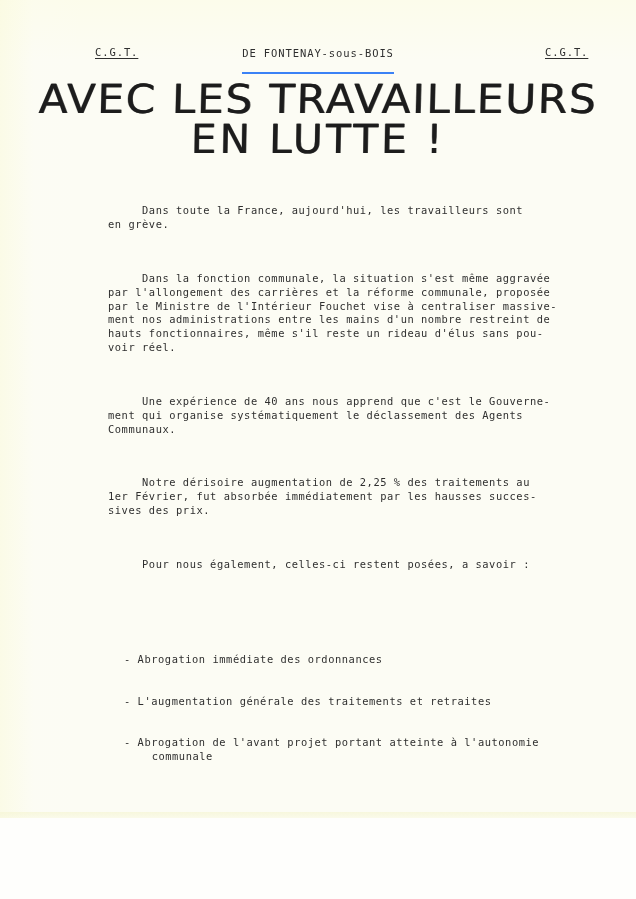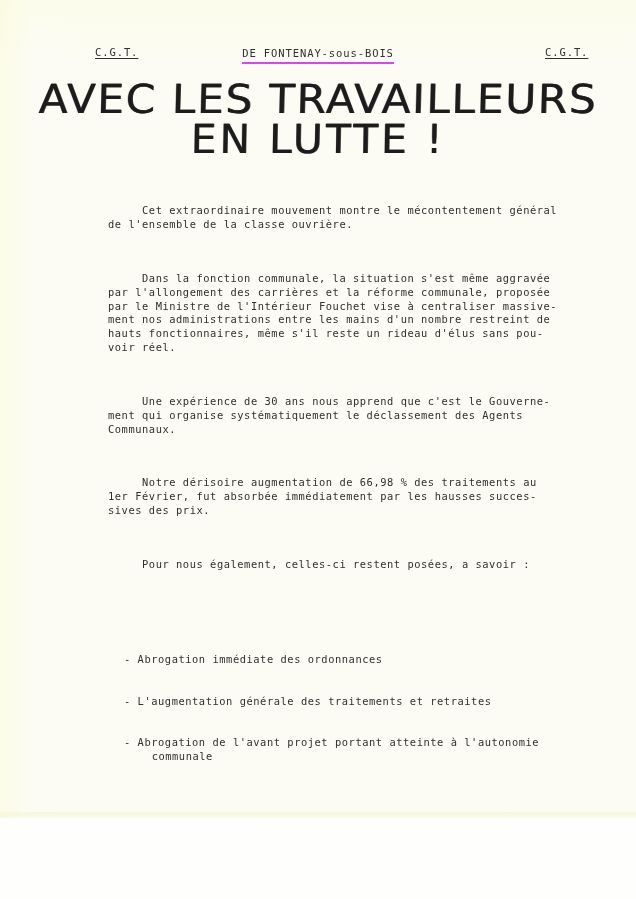--- a/index.html
+++ b/index.html
@@ -85,22 +85,22 @@
     text-decoration: underline;
     text-underline-offset: 2px;
   }
   .hdr-center {
     text-align: center;
     width: 100%;
     line-height: 15px;
   }
   .hdr-center .l2 {
     display: inline-block;
-    border-bottom: 2px solid #d946ef;
-    padding-bottom: 1px;
+    border-bottom: 2px solid #3b82f6;
+    padding-bottom: 11px;
   }
 
   
   .headline {
     position: absolute;
     left: 0;
     top: 80px;
     width: 636px;
     text-align: center;
     font-family: "DejaVu Sans", "Liberation Sans", sans-serif;
@@ -177,32 +177,32 @@
       </div>
     </div>
 
     <div class="headline">
       <span class="hl1">AVEC LES TRAVAILLEURS</span>
       <span class="hl2">EN LUTTE !</span>
     </div>
 
     <div class="body">
 
-      <p class="para">     Cet extraordinaire mouvement montre le mécontentement général
-de l'ensemble de la classe ouvrière.</p>
+      <p class="para">     Dans toute la France, aujourd'hui, les travailleurs sont
+en grève.</p>
       <p class="para">     Dans la fonction communale, la situation s'est même aggravée
 par l'allongement des carrières et la réforme communale, proposée
 par le Ministre de l'Intérieur Fouchet vise à centraliser massive-
 ment nos administrations entre les mains d'un nombre restreint de
 hauts fonctionnaires, même s'il reste un rideau d'élus sans pou-
 voir réel.</p>
-      <p class="para">     Une expérience de 30 ans nous apprend que c'est le Gouverne-
+      <p class="para">     Une expérience de 40 ans nous apprend que c'est le Gouverne-
 ment qui organise systématiquement le déclassement des Agents
 Communaux.</p>
-      <p class="para">     Notre dérisoire augmentation de 66,98 % des traitements au
+      <p class="para">     Notre dérisoire augmentation de 2,25 % des traitements au
 1er Février, fut absorbée immédiatement par les hausses succes-
 sives des prix.</p>
       <p class="para tight">     Pour nous également, celles-ci restent posées, a savoir :</p>
 
       <ul class="list">
         <li>- Abrogation immédiate des ordonnances</li>
         <li>- L'augmentation générale des traitements et retraites</li>
         <li>- Abrogation de l'avant projet portant atteinte à l'autonomie
   communale</li>
         

